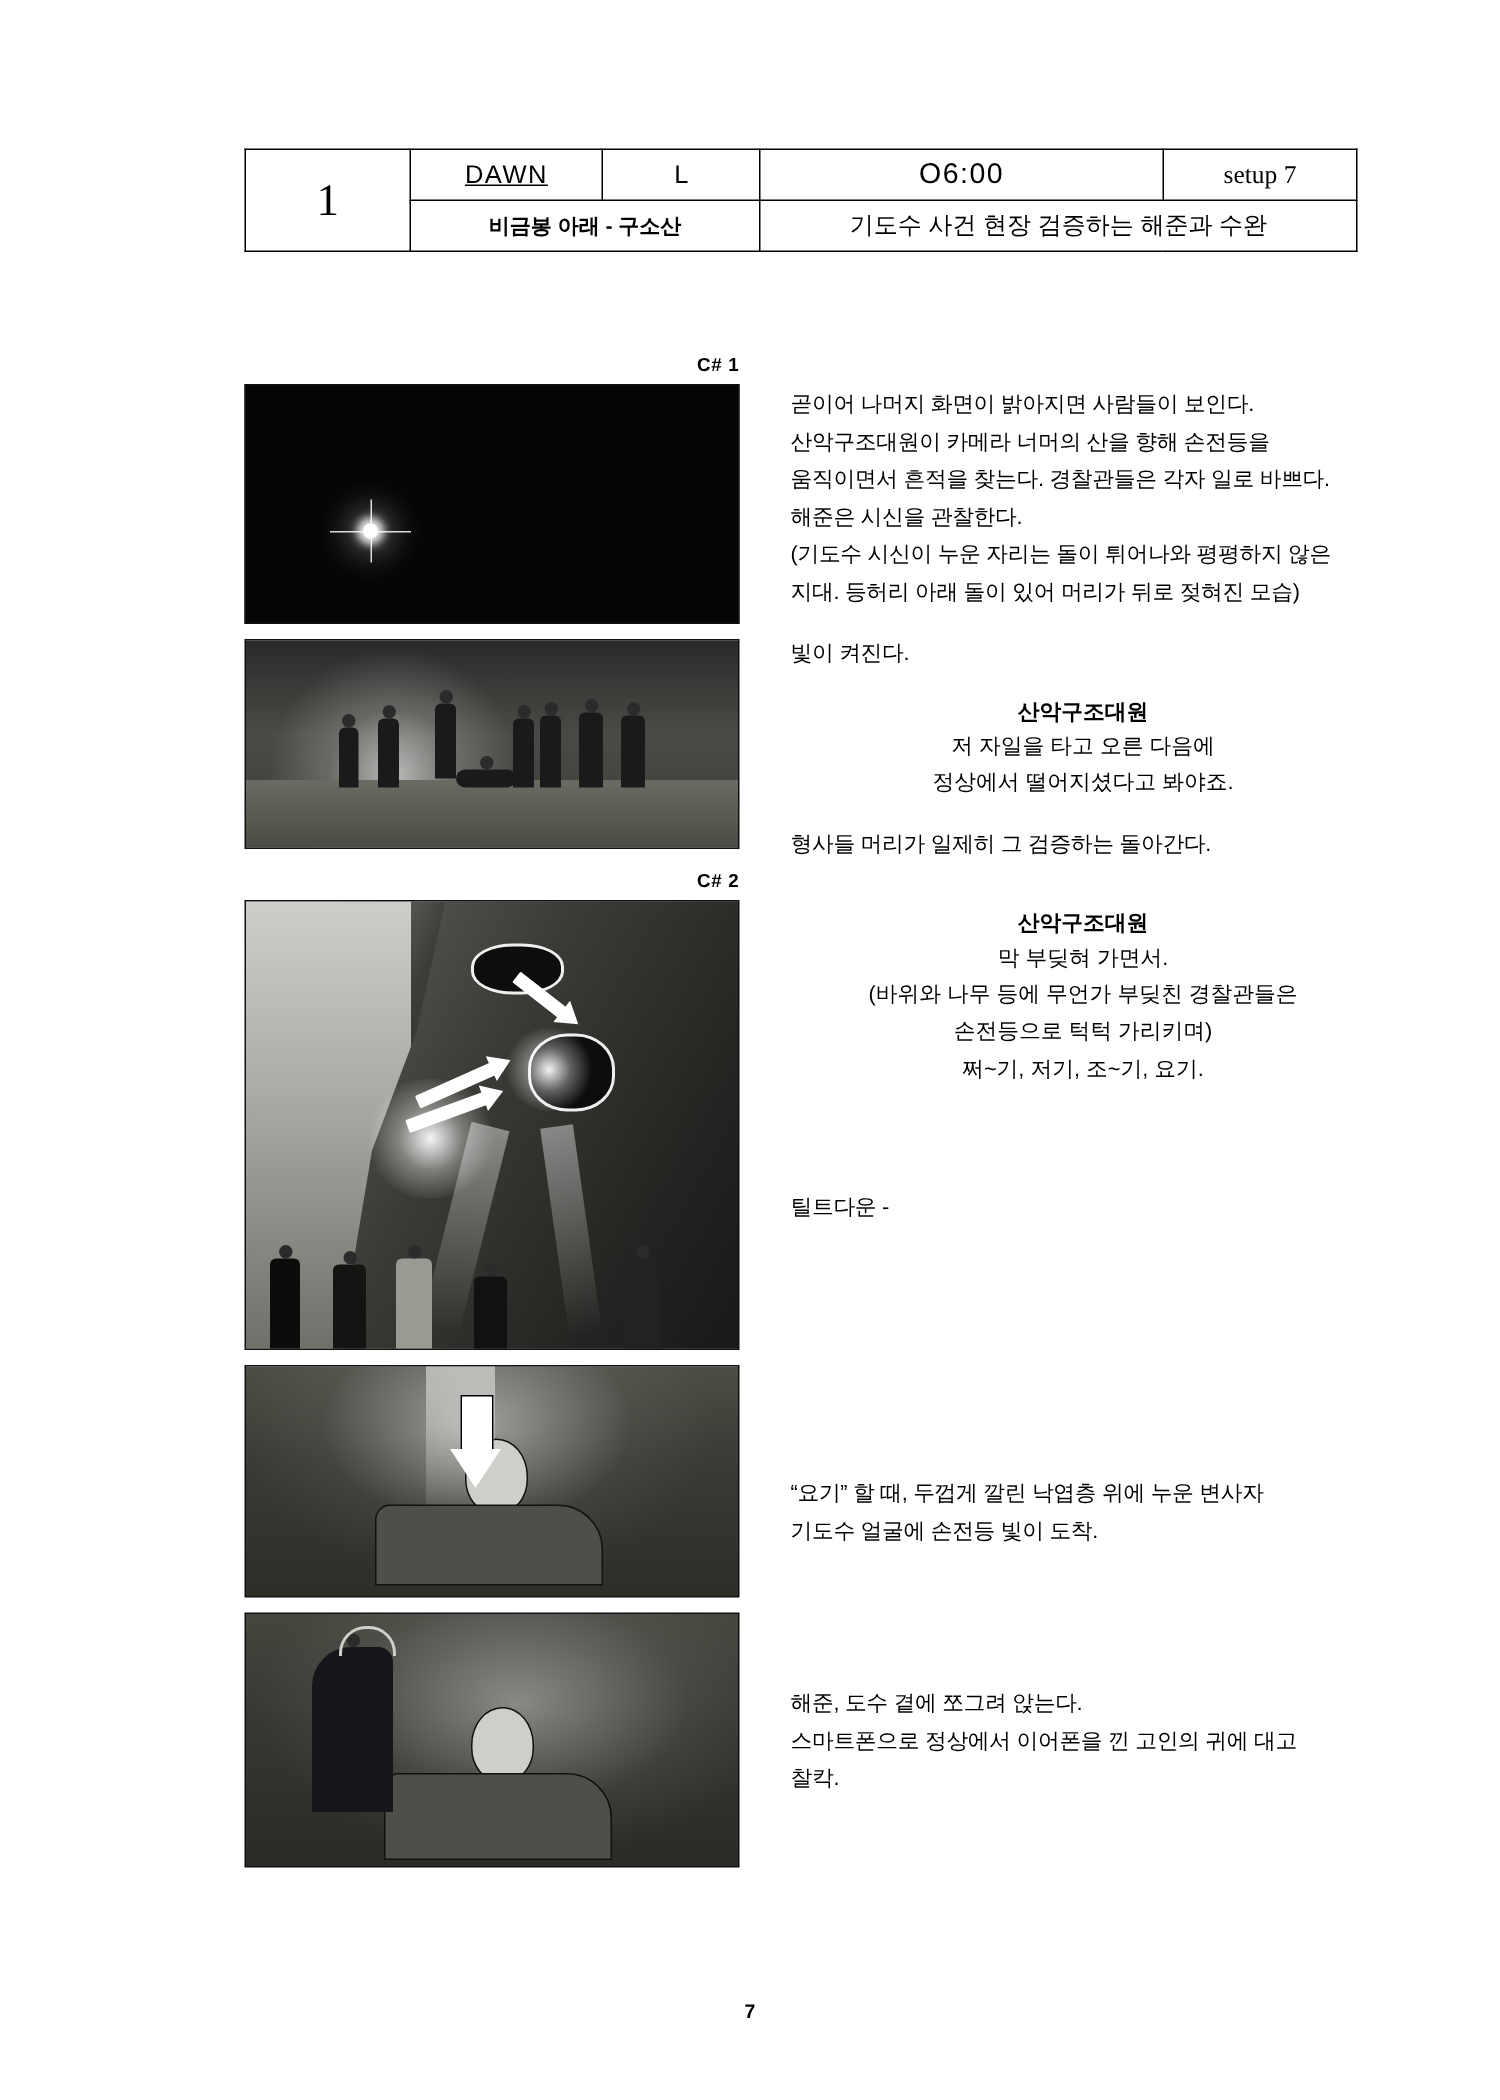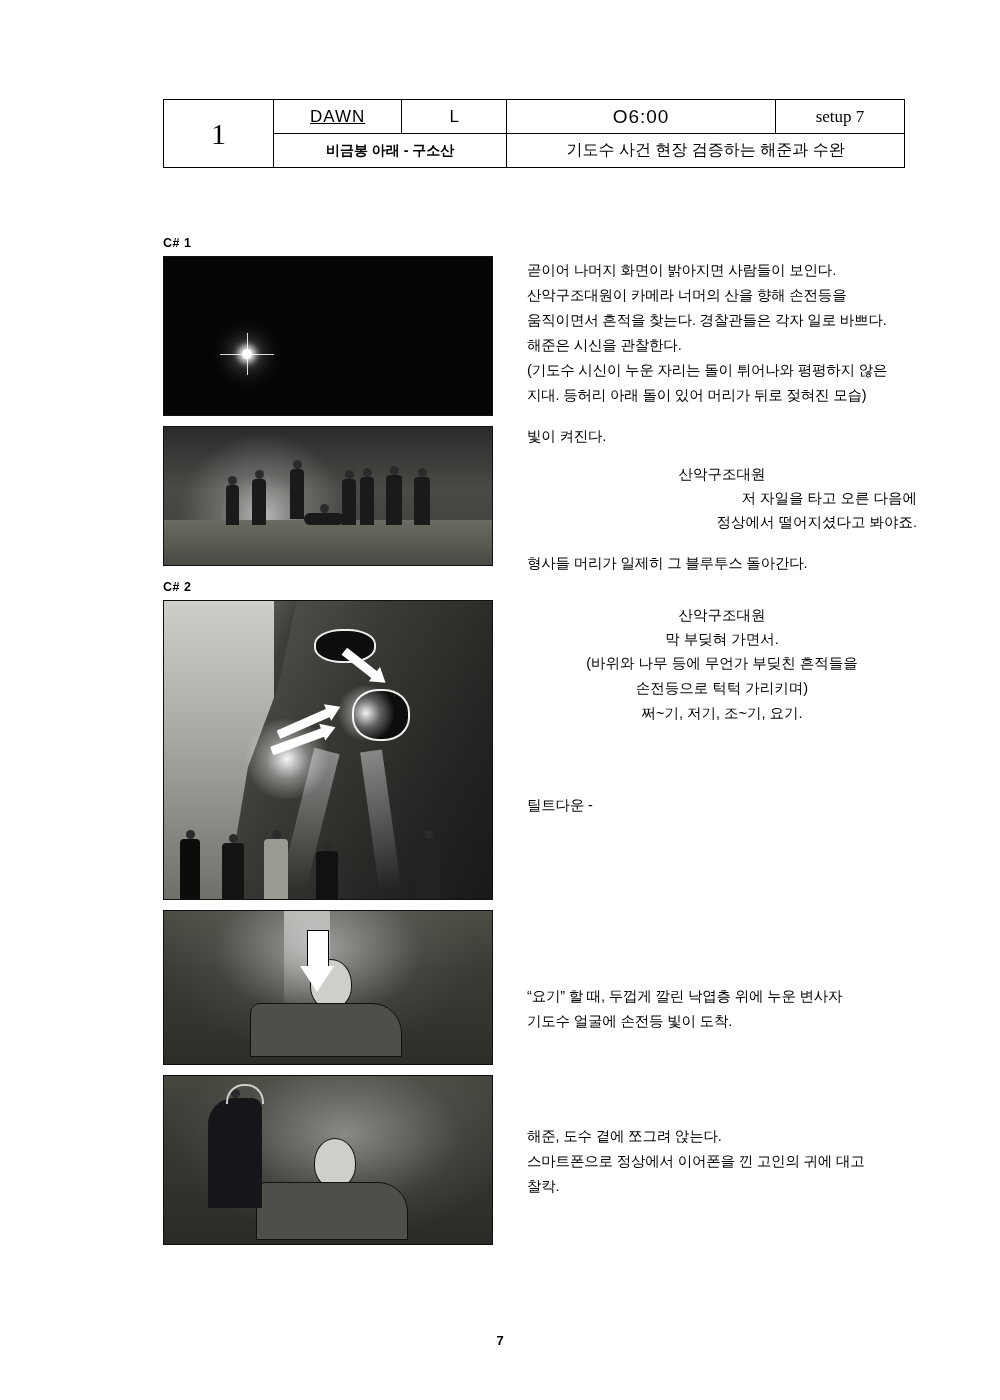--- a/index.html
+++ b/index.html
@@ -55,20 +55,21 @@
     left: 527px;
     top: 258px;
     width: 390px;
   }
 
   .cut-label {
     font-size: 12.5px;
     font-weight: bold;
     margin-bottom: 6px;
     letter-spacing: 0.5px;
+    text-align: right;
   }
 
   .panel {
     width: 330px;
     position: relative;
     border: 1px solid #111;
     box-sizing: border-box;
     overflow: hidden;
     background: #000;
     margin-bottom: 10px;
@@ -212,21 +213,21 @@
   
   .para {
     font-size: 14.5px;
     line-height: 1.72;
     margin: 0 0 16px 0;
     letter-spacing: -0.2px;
   }
   .para.tight { margin-bottom: 4px; }
   .speaker {
     font-size: 14.5px;
-    font-weight: normal;
+    font-weight: bold;
     text-align: center;
     margin: 0 0 2px 0;
   }
   .dialog {
     font-size: 14.5px;
     line-height: 1.7;
     text-align: center;
     margin: 0 0 16px 0;
   }
   .spacer-a { height: 14px; }
@@ -332,31 +333,31 @@
   <p class="para" style="white-space:pre-line;">곧이어 나머지 화면이 밝아지면 사람들이 보인다.
 산악구조대원이 카메라 너머의 산을 향해 손전등을
 움직이면서 흔적을 찾는다. 경찰관들은 각자 일로 바쁘다.
 해준은 시신을 관찰한다.
 (기도수 시신이 누운 자리는 돌이 튀어나와 평평하지 않은
 지대. 등허리 아래 돌이 있어 머리가 뒤로 젖혀진 모습)</p>
 
   <p class="para">빛이 켜진다.</p>
 
   <p class="speaker">산악구조대원</p>
-  <p class="dialog" style="white-space:pre-line;text-align:right;">저 자일을 타고 오른 다음에
+  <p class="dialog" style="white-space:pre-line;">저 자일을 타고 오른 다음에
 정상에서 떨어지셨다고 봐야죠.</p>
 
-  <p class="para">형사들 머리가 일제히 그 블루투스 돌아간다.</p>
+  <p class="para">형사들 머리가 일제히 그 검증하는 돌아간다.</p>
 
   <div class="spacer-a"></div>
 
 
   <p class="speaker">산악구조대원</p>
   <p class="dialog" style="white-space:pre-line;">막 부딪혀 가면서.
-(바위와 나무 등에 무언가 부딪친 흔적들을
+(바위와 나무 등에 무언가 부딪친 경찰관들은
 손전등으로 턱턱 가리키며)
 쩌~기, 저기, 조~기, 요기.</p>
 
   <div class="spacer-c"></div>
 
   <p class="para">틸트다운 -</p>
 
   <div class="spacer-b"></div>
 
   <p class="para" style="white-space:pre-line;">“요기” 할 때, 두껍게 깔린 낙엽층 위에 누운 변사자

